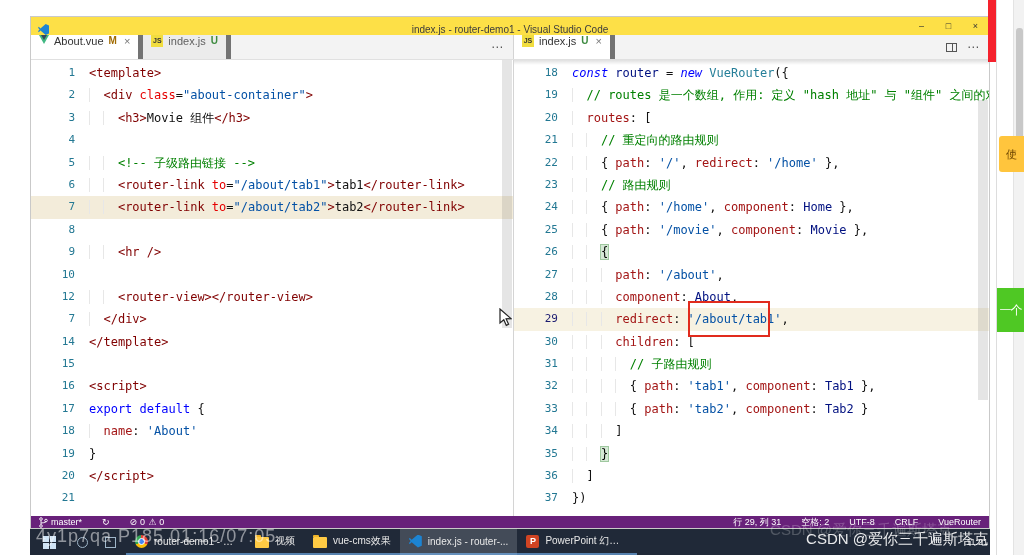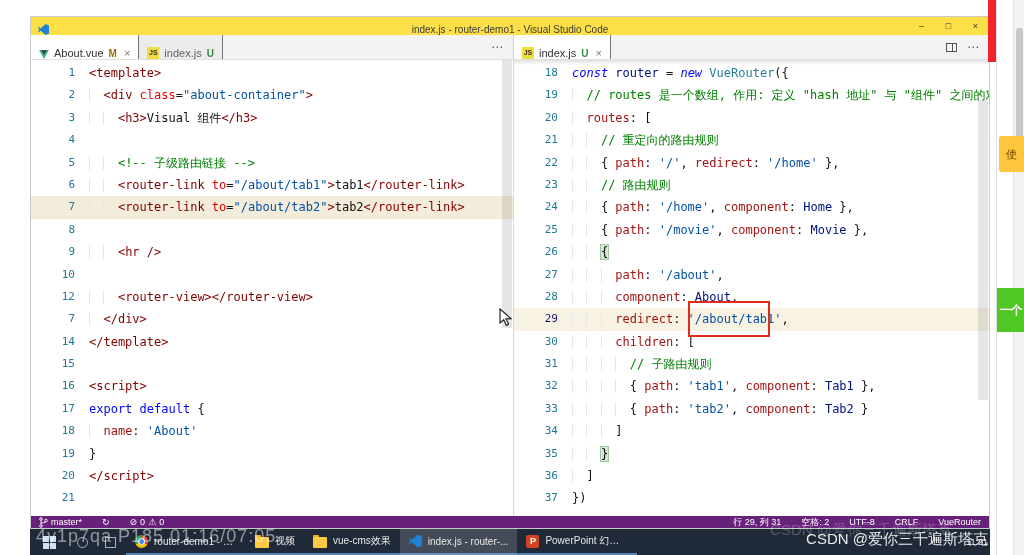--- a/index.html
+++ b/index.html
@@ -13,22 +13,22 @@
             font-size:10px;color:#3c3c3c}
   .tb-title{position:absolute;left:0;right:0;text-align:center;pointer-events:none}
   .win-ctrls{margin-left:auto;display:flex;height:100%;z-index:1}
   .wc{width:27px;display:flex;align-items:center;justify-content:center;font-size:9px;color:#333}
 
   .tabbar{height:25px;display:flex;background:#f3f3f3;border-bottom:1px solid #e0e0e0}
   .tbsec{display:flex;align-items:stretch}
   .tbsec-left{width:483px;border-right:1px solid #d4d4d4}
   .tbsec-right{flex:1}
   .tabs{display:flex}
-  .tab{display:flex;align-items:flex-end;gap:5px;padding:0 8px;background:#ececec;
-       border-right:1px solid #737373;font-size:11px;color:#616161;white-space:nowrap}
+  .tab{display:flex;align-items:flex-start;gap:5px;padding:0 8px;background:#ececec;
+       border-right:5px solid #737373;font-size:11px;color:#616161;white-space:nowrap}
   .tab.active{background:#fff;color:#333}
   .tbadge{font-size:10px;font-weight:bold}
   .b-M{color:#a06a00}.b-U{color:#3c8a3f}
   .tclose{font-size:11px;color:#777;margin-left:2px}
   .tacts{margin-left:auto;display:flex;align-items:center;gap:10px;padding:0 10px;color:#555}
   .tact{font-size:12px}
   .ic-split{width:11px;height:9px;border:1px solid #555;position:relative;display:inline-block}
   .ic-split::after{content:'';position:absolute;left:50%;top:0;bottom:0;width:1px;background:#555}
 
   .ic-vue{width:0;height:0;border-left:5px solid transparent;border-right:5px solid transparent;
@@ -102,21 +102,21 @@
 
   
   .fragline{position:absolute;left:996px;top:0;width:1px;height:555px;background:#ddd}
   .fragred{position:absolute;left:988px;top:0;width:8px;height:62px;background:var(--fr,#f5222d)}
   .fragsb{position:absolute;left:1013px;top:0;width:11px;height:555px;background:#f2f2f2;border-left:1px solid #e3e3e3}
   .fragsb-thumb{position:absolute;left:2px;top:28px;width:7px;height:140px;background:#c8c8c8;border-radius:3px}
   .fragyellow{position:absolute;left:999px;top:136px;width:25px;height:36px;background:var(--fy,#ffc53d);
               color:#6b4400;font-size:11px;display:flex;align-items:center;justify-content:center;
               border-radius:3px 0 0 3px;z-index:2}
   .fraggreen{position:absolute;left:997px;top:288px;width:27px;height:44px;background:var(--fg,#4fc824);
-             color:#fff;font-size:12px;font-weight:bold;letter-spacing:-1px;display:flex;
+             color:#fff;font-size:12px;font-weight:normal;letter-spacing:-1px;display:flex;
              align-items:center;justify-content:center;z-index:2}
 
   
   .vcap{position:absolute;left:36px;bottom:8px;font-size:18px;color:rgba(255,255,255,.5);
         letter-spacing:1px;z-index:6}
   .wmark{position:absolute;right:36px;bottom:6px;font-size:15px;color:rgba(255,255,255,.9);z-index:6;
          text-shadow:-36px -9px 0 rgba(255,255,255,.22)}
 </style>
 </head>
 <body>
@@ -165,21 +165,21 @@
           <span class="tact">⋯</span>
         </div>
     </div>
   </div>
 
   <div class="editors">
     <div class="ed" id="ed-left" style="left:0;width:482px">
       <div class="code" id="code-left">
           <div class="row"><span class="ln">1</span><span class="lc"><span class="tk-tag">&lt;template&gt;</span></span></div>
           <div class="row"><span class="ln">2</span><span class="lc"><span class="tk-ind">  </span><span class="tk-tag">&lt;div</span><span class="tk-pln"> </span><span class="tk-attr">class</span><span class="tk-pln">=</span><span class="tk-val">"about-container"</span><span class="tk-tag">&gt;</span></span></div>
-          <div class="row"><span class="ln">3</span><span class="lc"><span class="tk-ind">    </span><span class="tk-tag">&lt;h3&gt;</span><span class="tk-pln">Visual 组件</span><span class="tk-tag">&lt;/h3&gt;</span></span></div>
+          <div class="row"><span class="ln">3</span><span class="lc"><span class="tk-ind">    </span><span class="tk-tag">&lt;h3&gt;</span><span class="tk-pln">Movie 组件</span><span class="tk-tag">&lt;/h3&gt;</span></span></div>
           <div class="row"><span class="ln">4</span><span class="lc"></span></div>
           <div class="row"><span class="ln">5</span><span class="lc"><span class="tk-ind">    </span><span class="tk-cmt">&lt;!-- 子级路由链接 --&gt;</span></span></div>
           <div class="row"><span class="ln">6</span><span class="lc"><span class="tk-ind">    </span><span class="tk-tag">&lt;router-link</span><span class="tk-pln"> </span><span class="tk-attr">to</span><span class="tk-pln">=</span><span class="tk-val">"/about/tab1"</span><span class="tk-tag">&gt;</span><span class="tk-pln">tab1</span><span class="tk-tag">&lt;/router-link&gt;</span></span></div>
           <div class="row sel"><span class="ln">7</span><span class="lc"><span class="tk-ind">    </span><span class="tk-tag">&lt;router-link</span><span class="tk-pln"> </span><span class="tk-attr">to</span><span class="tk-pln">=</span><span class="tk-val">"/about/tab2"</span><span class="tk-tag">&gt;</span><span class="tk-pln">tab2</span><span class="tk-tag">&lt;/router-link&gt;</span></span></div>
           <div class="row"><span class="ln">8</span><span class="lc"></span></div>
           <div class="row"><span class="ln">9</span><span class="lc"><span class="tk-ind">    </span><span class="tk-tag">&lt;hr /&gt;</span></span></div>
           <div class="row"><span class="ln">10</span><span class="lc"></span></div>
           <div class="row"><span class="ln">12</span><span class="lc"><span class="tk-ind">    </span><span class="tk-tag">&lt;router-view&gt;</span><span class="tk-tag">&lt;/router-view&gt;</span></span></div>
           <div class="row"><span class="ln">7</span><span class="lc"><span class="tk-ind">  </span><span class="tk-tag">&lt;/div&gt;</span></span></div>
           <div class="row"><span class="ln">14</span><span class="lc"><span class="tk-tag">&lt;/template&gt;</span></span></div>

